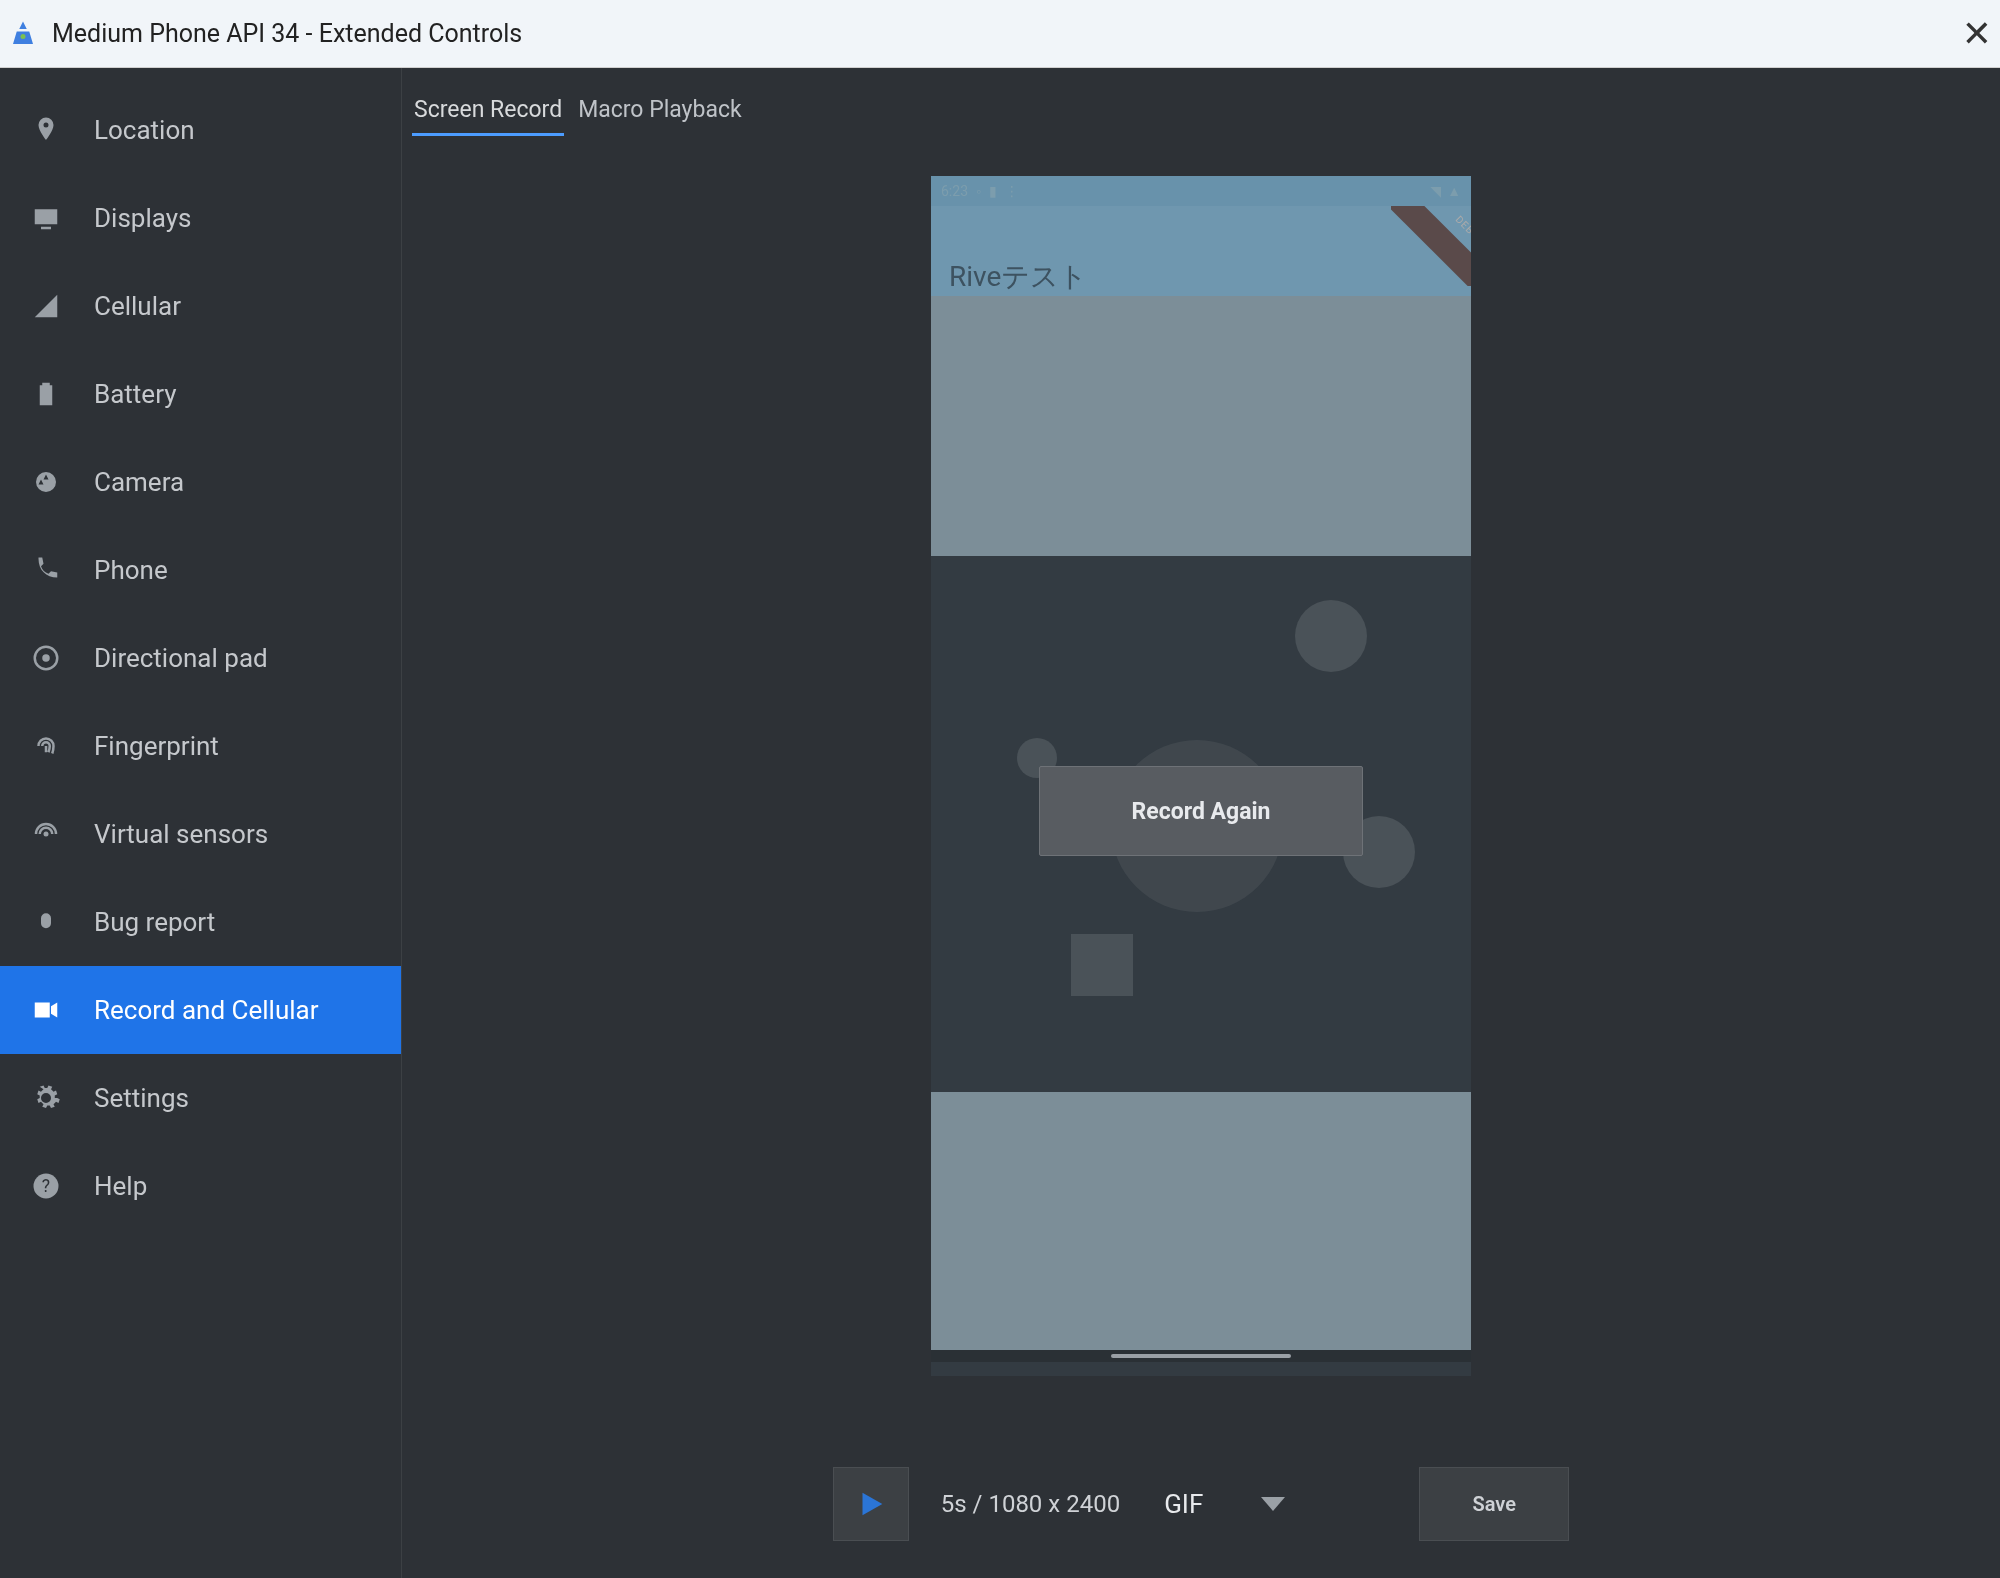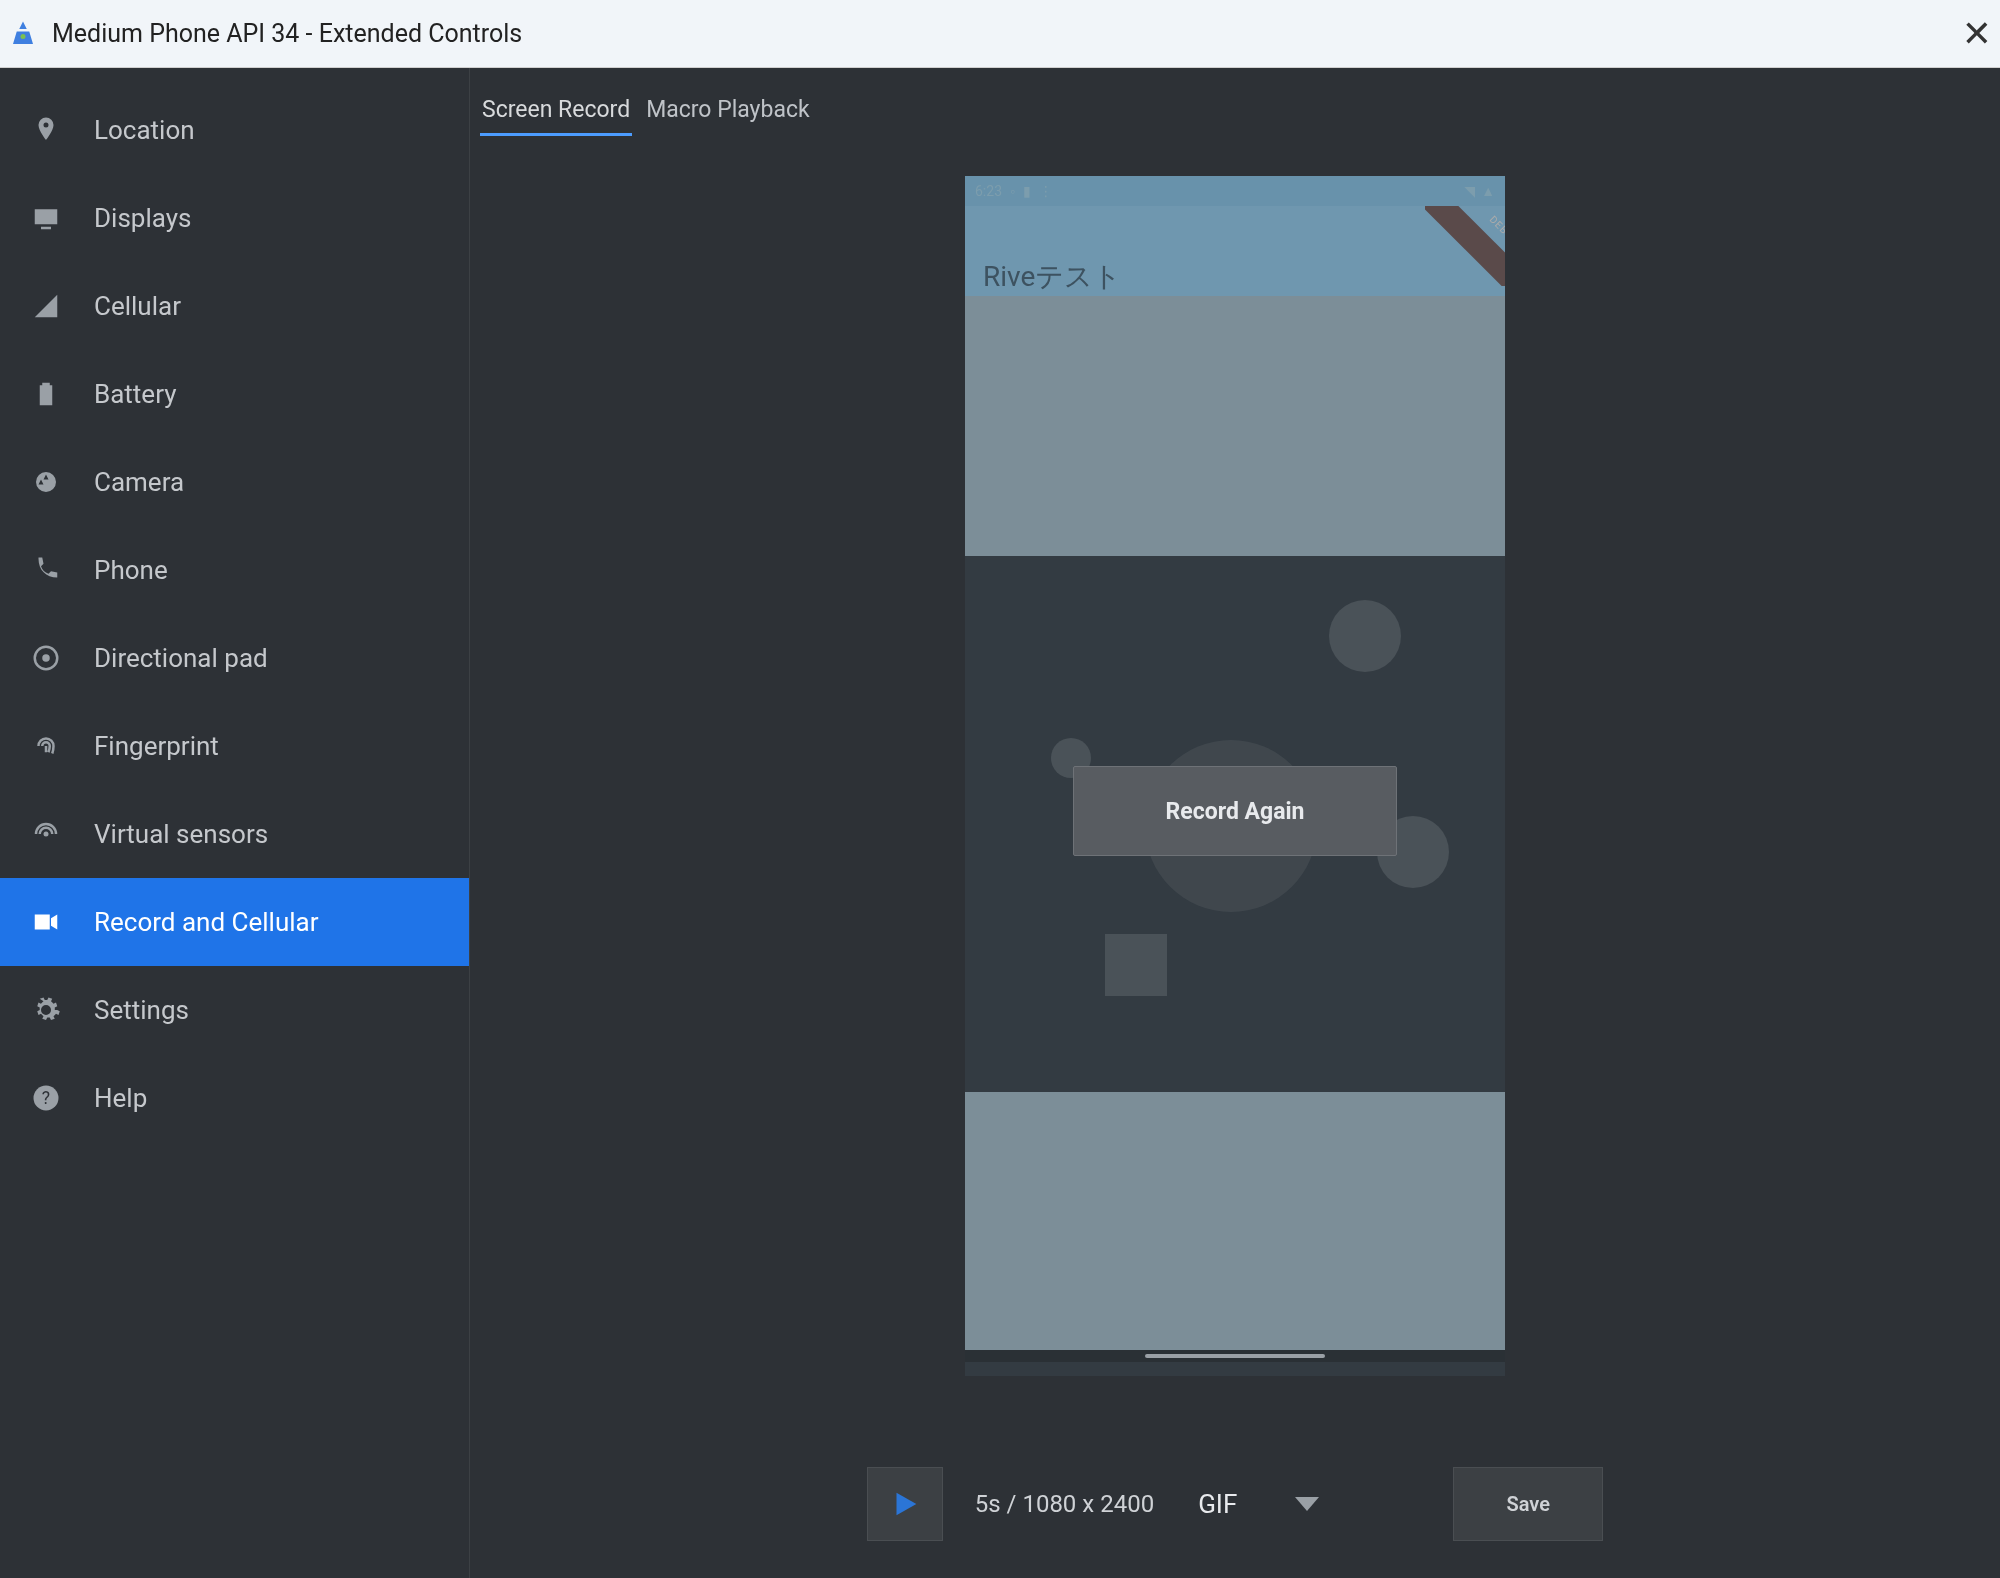--- a/index.html
+++ b/index.html
@@ -19,21 +19,21 @@
     padding: 0 8px;
     border-bottom: 1px solid #d0d0d0;
     justify-content: space-between;
   }
   .titlebar-left { display: flex; align-items: center; gap: 14px; }
   .titlebar-title { color: #222; font-size: 25px; font-weight: 400; }
   .titlebar-close { color: #333; font-size: 36px; cursor: pointer; font-weight:300; line-height:1; }
   .app-icon svg { width:30px; height:30px; display:block; }
   .main { display: flex; height: calc(100% - 68px); }
   .sidebar {
-    width: 470px;
+    width: 402px;
     background: #2d3136;
     border-right: 1px solid #3c4044;
     padding-top: 18px;
   }
   .sidebar-item {
     display: flex;
     align-items: center;
     height: 88px;
     padding-left: 28px;
     gap: 30px;
@@ -172,20 +172,28 @@
     </div>
     <div class="sidebar-item">
       <span class="icon">
           <svg viewBox="0 0 24 24">
             <path fill="none" stroke="#9aa0a6" stroke-width="2" d="M4 12a8 8 0 0116 0M7 12a5 5 0 0110 0"></path>
             <circle cx="12" cy="12" r="2"></circle>
           </svg>
         </span>
       <span class="sidebar-label">Virtual sensors</span>
     </div>
+    <div class="sidebar-item">
+      <span class="icon">
+          <svg viewBox="0 0 24 24">
+            <path d="M12 5a4 4 0 014 4v4a4 4 0 01-8 0V9a4 4 0 014-4zm-7 5h3m8 0h3M5 15h3m8 0h3M9 5L7 3m8 2l2-2"></path>
+          </svg>
+        </span>
+      <span class="sidebar-label">Bug report</span>
+    </div>
     <div class="sidebar-item selected">
       <span class="icon">
           <svg viewBox="0 0 24 24">
             <path d="M3 6h12v12H3V6zm13 3l5-3v12l-5-3V9z"></path>
           </svg>
         </span>
       <span class="sidebar-label">Record and Cellular</span>
     </div>
     <div class="sidebar-item">
       <span class="icon">

